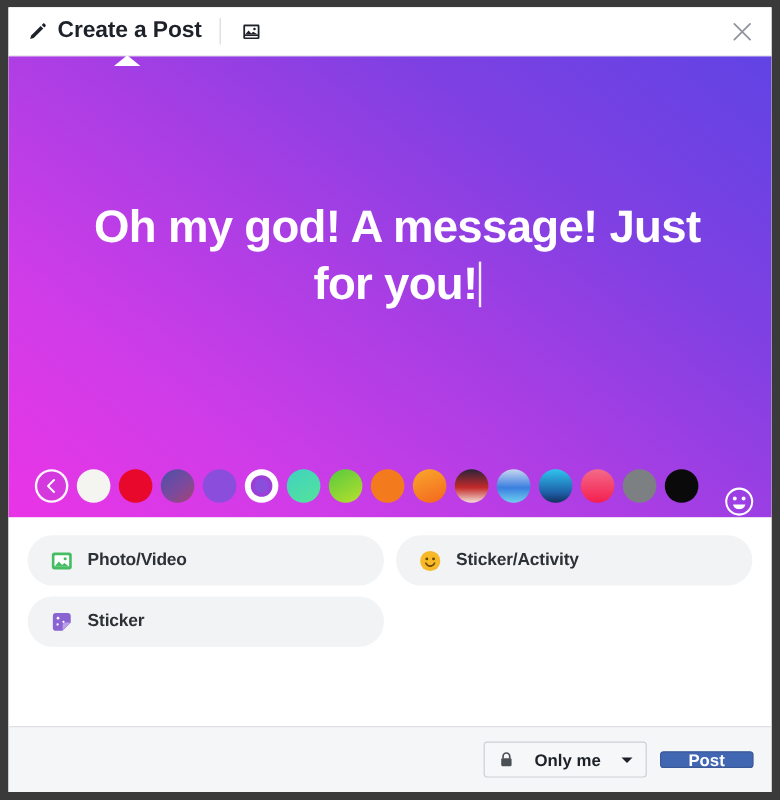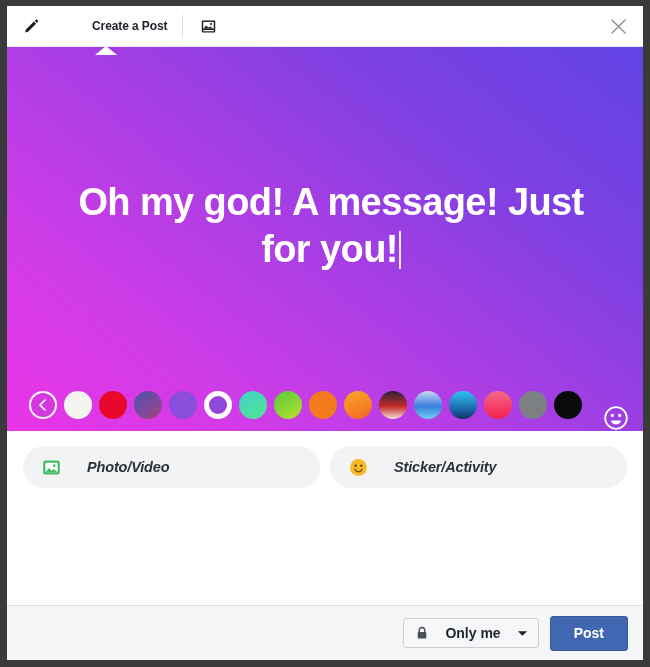--- a/index.html
+++ b/index.html
@@ -45,25 +45,24 @@
 
   .hdr-tab {
     display: flex;
     align-items: center;
     gap: 8px;
     padding: 0 4px;
     height: 100%;
   }
 
   .hdr-label {
-    font-size: 12px;
+    font-size: 19px;
     font-weight: bold;
     letter-spacing: -0.1px;
     white-space: nowrap;
-    margin-left: 44px;
   }
   .hdr-label.dark { color: #1d2129; }
   .hdr-label.blue { color: #365899; }
 
   .hdr-sep {
     width: 1px;
     height: 22px;
     background: #d8dadf;
     margin: 0 13px 0 11px;
   }
@@ -102,21 +101,20 @@
         #8040e2 72%,
         #6143e4 100%);
     overflow: hidden;
   }
 
   #post-text-wrap {
     position: absolute;
     left: 48px; right: 36px;
     top: 120px;
     text-align: center;
-    margin-top: 12px;
   }
 
   #post-text {
     display: inline;
     color: #ffffff;
     font-size: 38px;
     font-weight: bold;
     line-height: 47px;
     letter-spacing: -0.6px;
     text-align: center;
@@ -195,23 +193,22 @@
     column-gap: 10px;
     row-gap: 9px;
     align-content: start;
   }
 
   .action-btn {
     background: #f2f3f5;
     border-radius: 21px;
     display: flex;
     align-items: center;
-    gap: 25px;
+    gap: 11px;
     padding-left: 17px;
-    font-style: italic;
   }
 
   .action-label {
     font-size: 14.5px;
     font-weight: bold;
     color: #2c3137;
     letter-spacing: -0.15px;
   }
 
   .action-icon {
@@ -244,21 +241,21 @@
     padding: 0 10px 0 11px;
   }
 
   #privacy-label {
     font-size: 14px;
     font-weight: bold;
     color: #1d2129;
   }
 
   #post-btn {
-    height: 35px;
+    height: 14px;
     background: #4267b2;
     border: 1px solid #3b5998;
     border-radius: 3px;
     padding: 0 23px;
     display: flex;
     align-items: center;
     justify-content: center;
   }
 
   #post-btn-label {
@@ -369,20 +366,32 @@
             <circle cx="8.8" cy="10" r="1.4" fill="#6b4a08"></circle>
             <circle cx="15.2" cy="10" r="1.4" fill="#6b4a08"></circle>
             <path d="M7.8 14c1 1.9 2.5 2.9 4.2 2.9s3.2-1 4.2-2.9" fill="none" stroke="#6b4a08" stroke-width="1.5" stroke-linecap="round"></path>
           </svg>
         </span>
         <span class="action-label">Sticker/Activity</span>
       </div>
 
 
 
+      <div class="action-btn">
+        <span class="action-icon">
+          <svg viewBox="0 0 24 24" width="21" height="21">
+            <path d="M3.5 6.2a3 3 0 0 1 3-3h11a3 3 0 0 1 3 3v6.2l-7.8 7.8H6.5a3 3 0 0 1-3-3z" fill="#8a63d2"></path>
+            <path d="M20.5 12.4l-7.8 7.8v-4.8a3 3 0 0 1 3-3z" fill="#b99ee8"></path>
+            <circle cx="8.4" cy="8.2" r="1.3" fill="#ffffff"></circle>
+            <circle cx="13.6" cy="11.6" r="1.1" fill="#ffffff"></circle>
+            <circle cx="8.0" cy="14.2" r="1.1" fill="#ffffff"></circle>
+          </svg>
+        </span>
+        <span class="action-label">Sticker</span>
+      </div>
     </div>
 
     <div id="footer">
 
       <div id="privacy-select">
         <span class="action-icon" style="width:14px;height:16px;">
           <svg viewBox="0 0 24 24" width="14" height="16">
             <path d="M7.2 10.5V7.4a4.8 4.8 0 0 1 9.6 0v3.1" fill="none" stroke="#4b4f56" stroke-width="2.4"></path>
             <rect x="4.6" y="10.2" width="14.8" height="11.2" rx="1.6" fill="#4b4f56"></rect>
           </svg>

